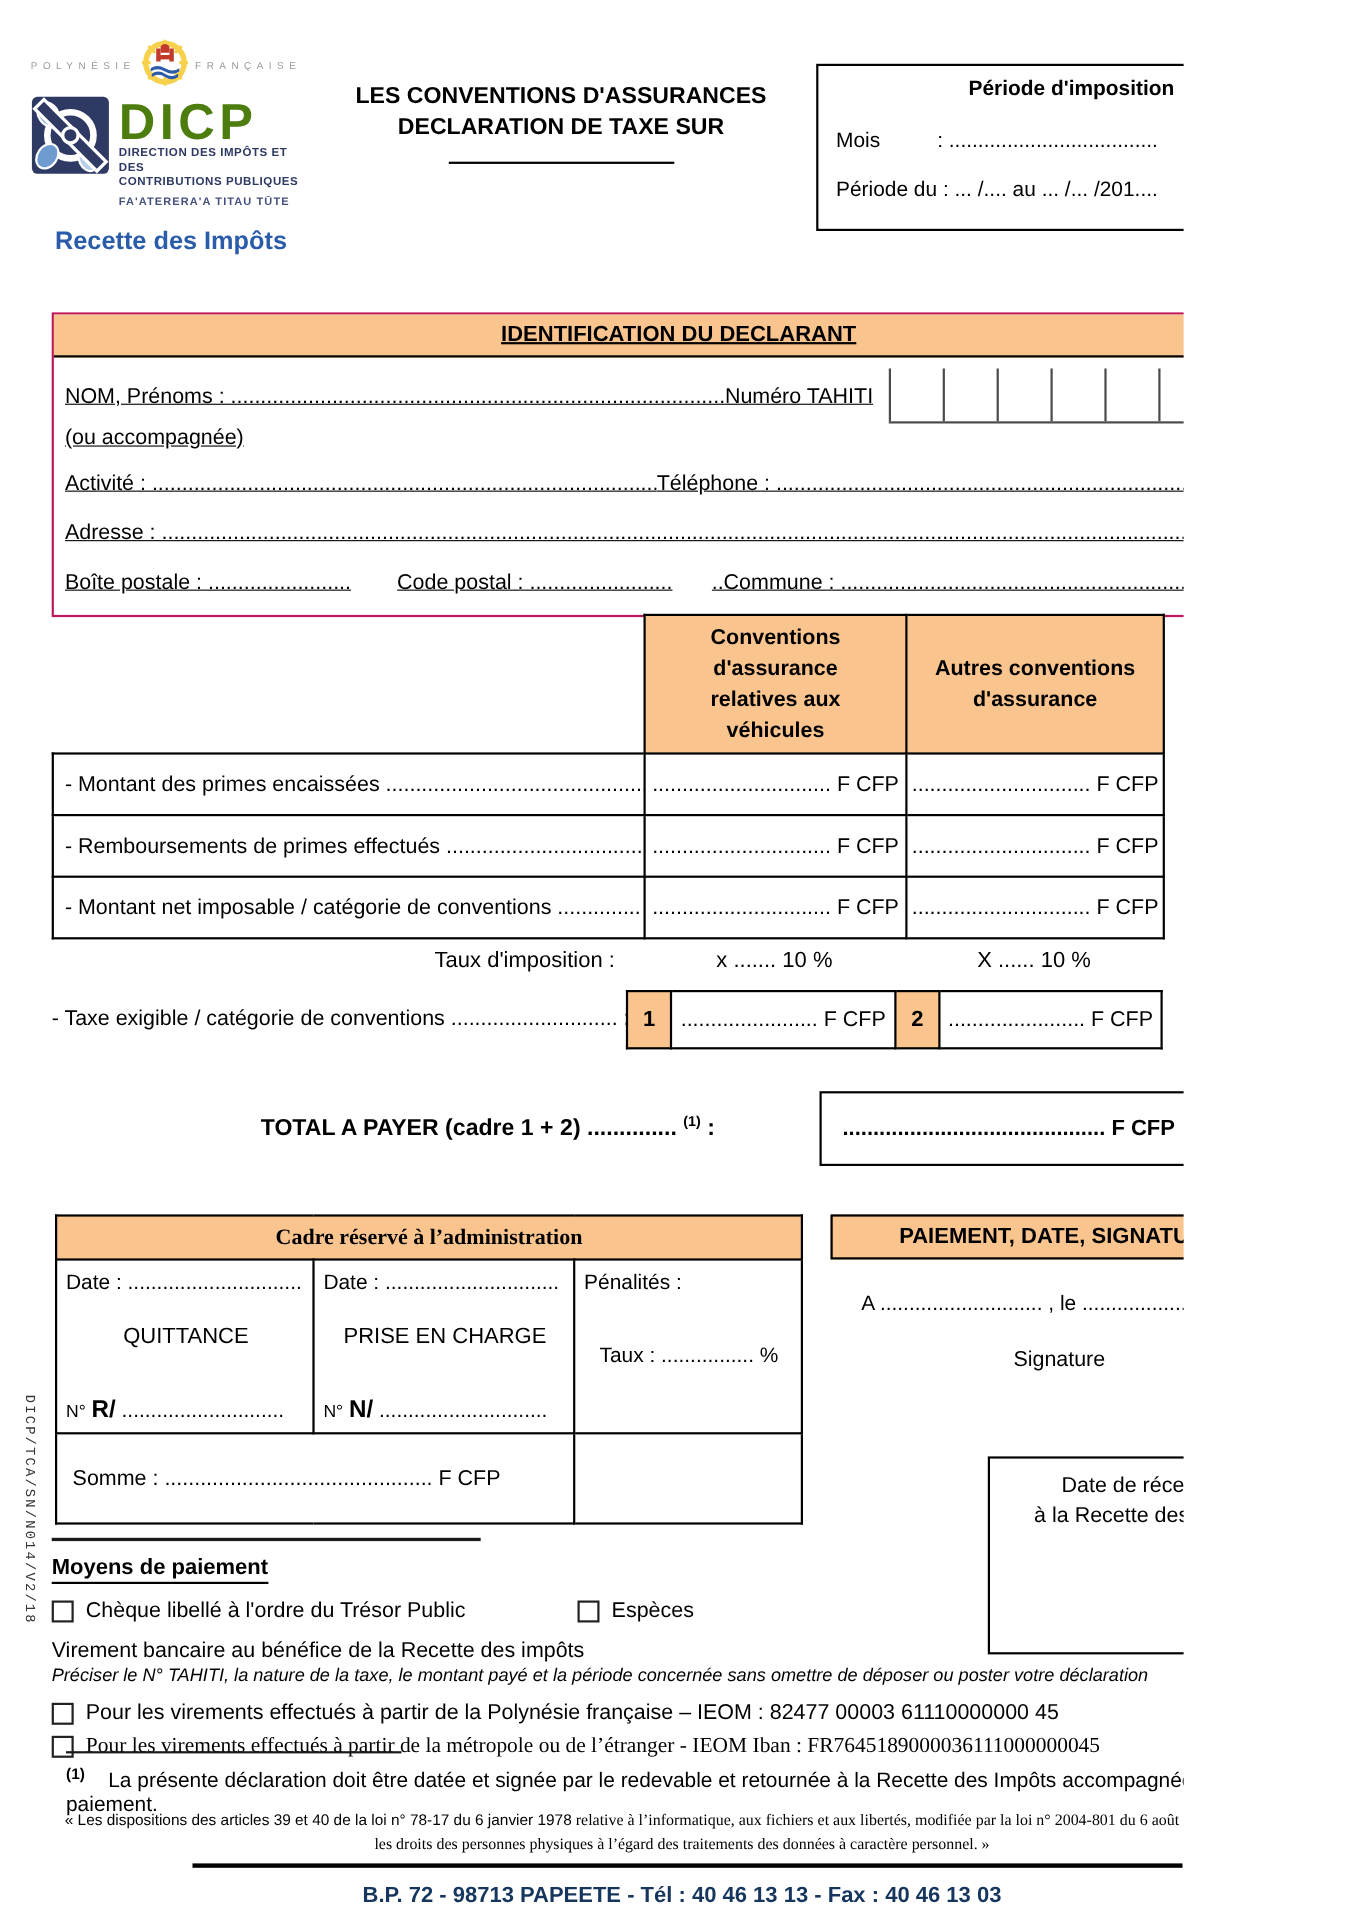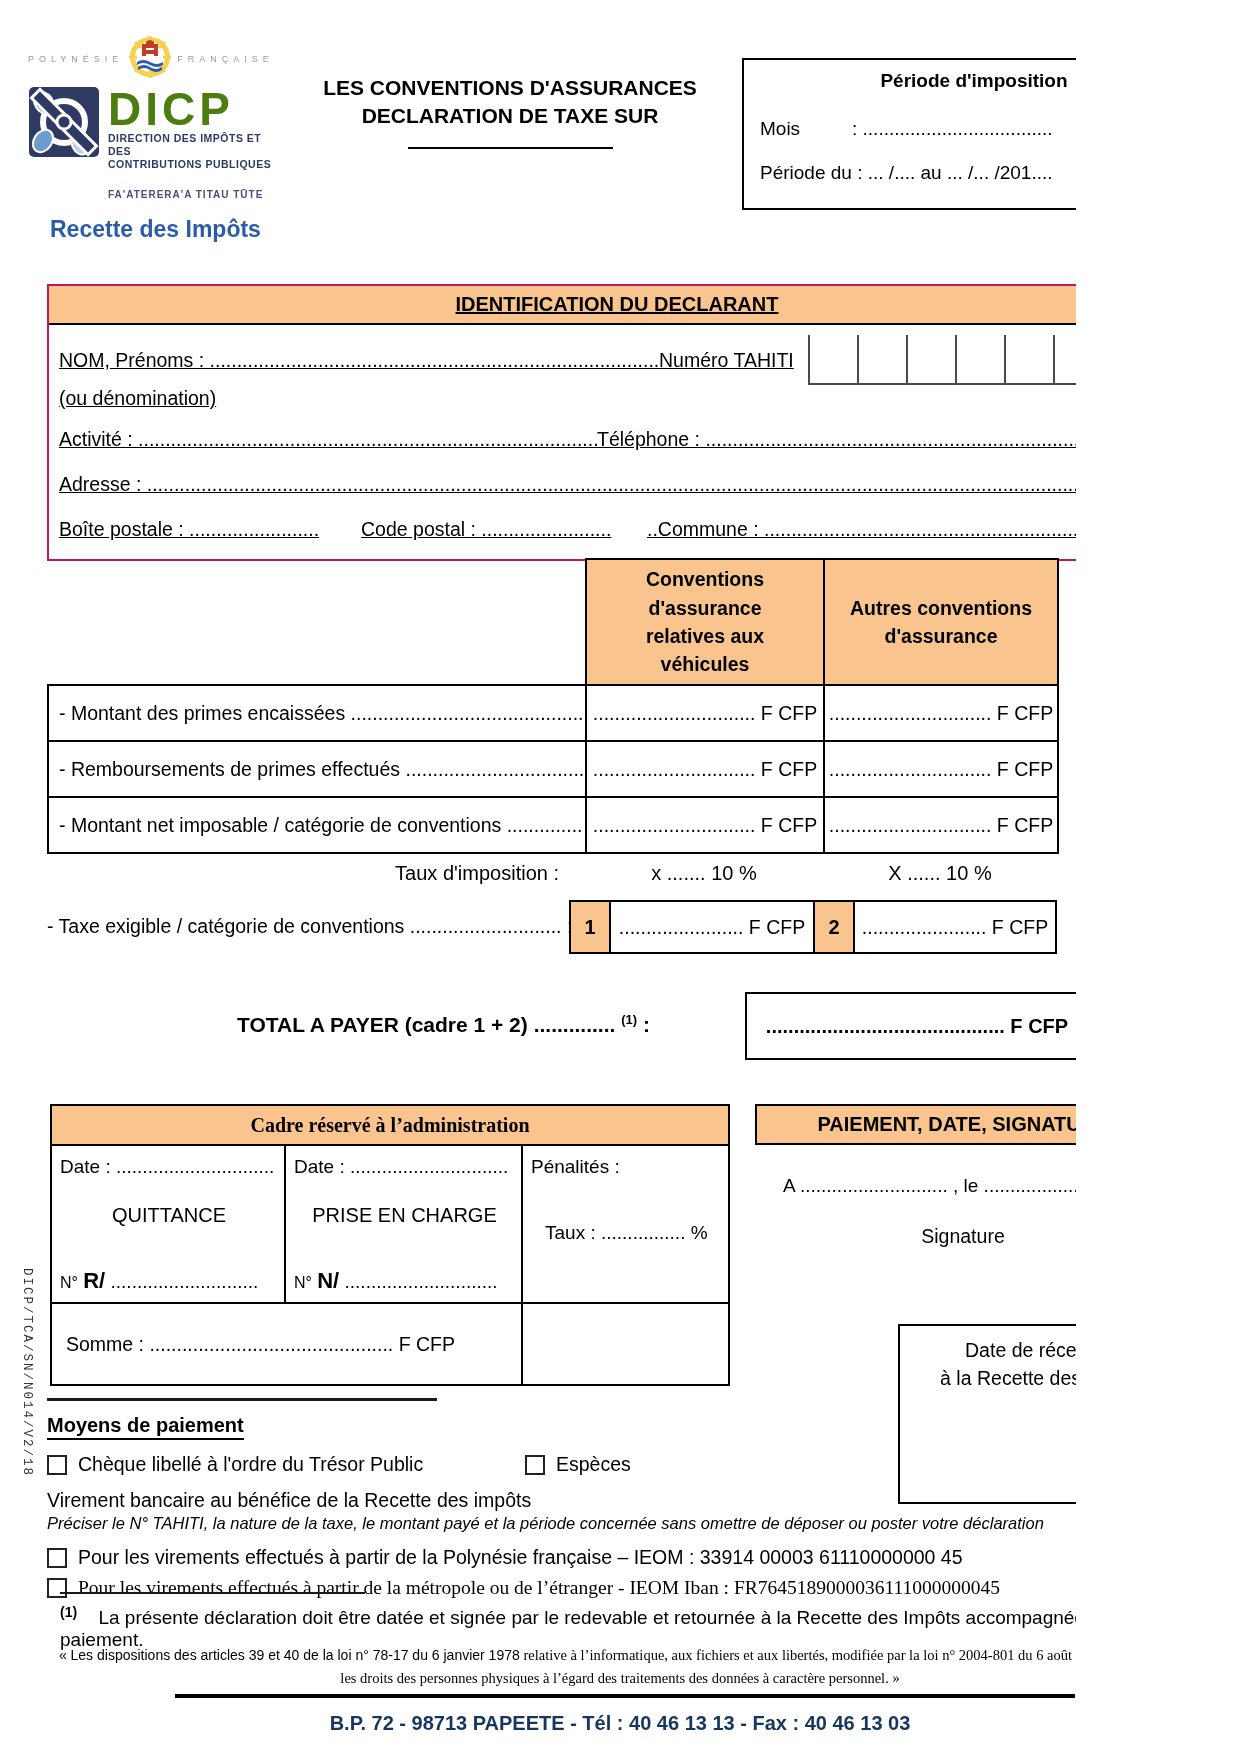--- a/index.html
+++ b/index.html
@@ -9,21 +9,21 @@
   .nowrap{white-space:nowrap;overflow:hidden;}
 
   
   .logo-area{left:28px;top:36px;width:250px;}
   .logo-top{display:flex;align-items:center;gap:6px;}
   .region-txt{font-size:9px;letter-spacing:5px;color:#9a9a9a;white-space:nowrap;}
   .logo-main{display:flex;align-items:flex-start;gap:8px;margin-top:4px;}
   .dicp-right{display:flex;flex-direction:column;}
   .dicp-acro{font-size:46px;font-weight:bold;color:#4d7c0f;letter-spacing:4px;line-height:1;}
   .dept{font-size:10.5px;font-weight:bold;color:#2E3A64;letter-spacing:.5px;line-height:1.25;}
-  .dept3{font-size:10px;color:#44507e;letter-spacing:1px;margin-top:18px;}
+  .dept3{font-size:10px;color:#44507e;letter-spacing:1px;margin-top:6px;}
   .recette{margin-top:14px;margin-left:22px;font-size:23px;font-weight:bold;color:#2A5CAA;}
 
   .title-area{left:295px;top:74px;width:430px;text-align:center;}
   .title-line{font-size:21px;font-weight:bold;line-height:1.35;}
   .title-underline{width:205px;border-top:2px solid #000;margin:16px auto 0;}
 
   .period-box{left:742px;top:58px;width:460px;height:148px;border:2px solid #000;}
   .period-title{text-align:center;font-size:19px;font-weight:bold;margin-top:10px;}
   .period-mois{display:flex;margin:26px 0 0 16px;font-size:19px;}
   .period-mois .lab{width:92px;}
@@ -200,21 +200,21 @@
         <div class="tahiti-label">Numéro TAHITI</div>
         <div class="tahiti-grid">
           <div class="tahiti-cell"></div>
           <div class="tahiti-cell"></div>
           <div class="tahiti-cell"></div>
           <div class="tahiti-cell"></div>
           <div class="tahiti-cell"></div>
           <div class="tahiti-cell"></div>
         </div>
       </div>
-      <div class="ou-denom">(ou dénomination)</div>
+      <div class="ou-denom">(ou accompagnée)</div>
       <div class="ident-row2">
         <div class="activity nowrap">Activité : .........................................................................................</div>
         <div class="phone nowrap">Téléphone : ..............................................................................................</div>
       </div>
       <div class="address nowrap">Adresse : ......................................................................................................................................................................................................................</div>
       <div class="bp-row">
         <div class="bp nowrap">Boîte postale : ........................</div>
         <div class="cp nowrap">Code postal : ........................</div>
         <div class="commune nowrap">..Commune : .................................................................................</div>
       </div>
@@ -345,21 +345,21 @@
       </div>
       <div class="cb-item">
         <span class="cbx"></span>
         <span>Espèces</span>
       </div>
     </div>
     <div class="virement">Virement bancaire au bénéfice de la Recette des impôts</div>
     <div class="vir-note">Préciser le N° TAHITI, la nature de la taxe, le montant payé et la période concernée sans omettre de déposer ou poster votre déclaration</div>
     <div class="cb-row">
       <span class="cbx"></span>
-      <span class="nowrap">Pour les virements effectués à partir de la Polynésie française – IEOM : 33914 00003 61110000000 45</span>
+      <span class="nowrap">Pour les virements effectués à partir de la Polynésie française – IEOM : 82477 00003 61110000000 45</span>
     </div>
     <div class="cb-row" style="margin-top:8px">
       <span class="cbx"></span>
       <span class="nowrap cb-serif">Pour les virements effectués à partir de la métropole ou de l’étranger - IEOM Iban : FR7645189000036111000000045</span>
     </div>
   </div>
 
   <div class="abs hr2"></div>
   <div class="abs footnote1">
     <span class="ref">(1)</span>

